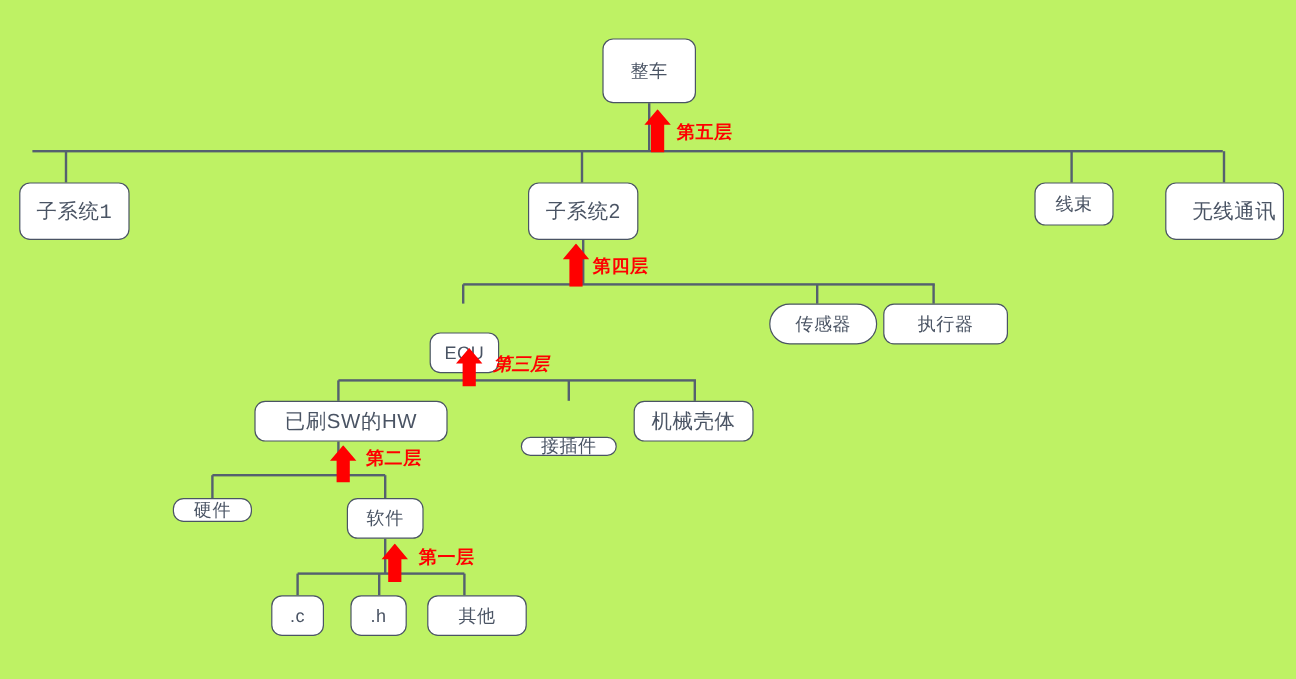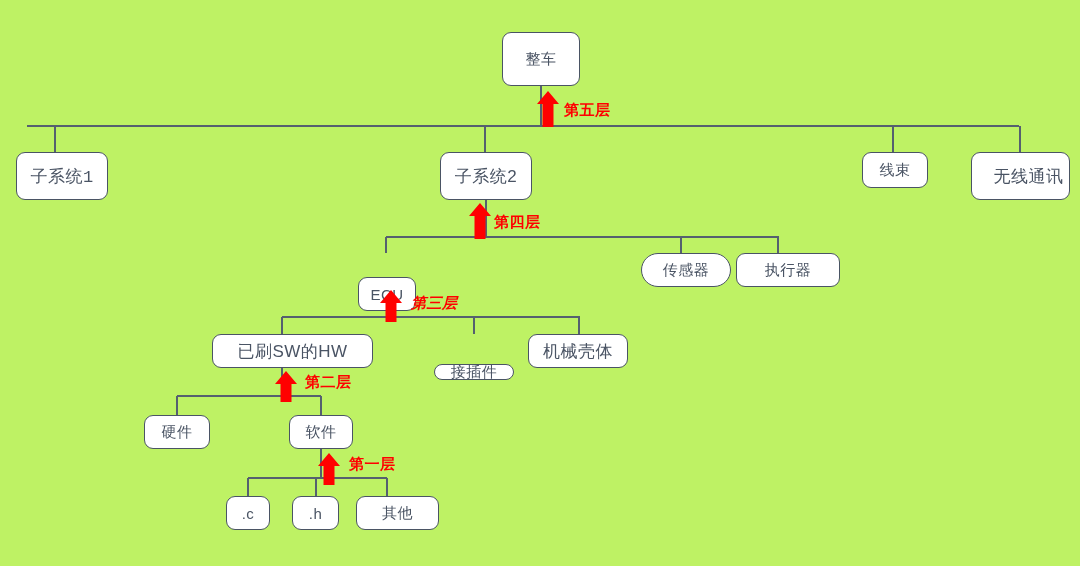--- a/index.html
+++ b/index.html
@@ -107,21 +107,21 @@
       </div>
       <div class="node" style="left: 212px; top: 334px; width: 161px; height: 34px;">
         <span>已刷SW的HW</span>
       </div>
       <div class="node small" style="left: 434px; top: 334px; width: 80px; height: 16px; margin-top: 30px;">
         <span>接插件</span>
       </div>
       <div class="node" style="left: 528px; top: 334px; width: 100px; height: 34px;">
         <span>机械壳体</span>
       </div>
-      <div class="node small" style="left: 144px; top: 415px; width: 66px; height: 34px;">
+      <div class="node small" style="left: 144px; top: 415px; width: 66px; height: 20px;">
         <span>硬件</span>
       </div>
       <div class="node small" style="left: 289px; top: 415px; width: 64px; height: 34px;">
         <span>软件</span>
       </div>
       <div class="node small" style="left: 226px; top: 496px; width: 44px; height: 34px;">
         <span>.c</span>
       </div>
       <div class="node small" style="left: 292px; top: 496px; width: 47px; height: 34px;">
         <span>.h</span>

